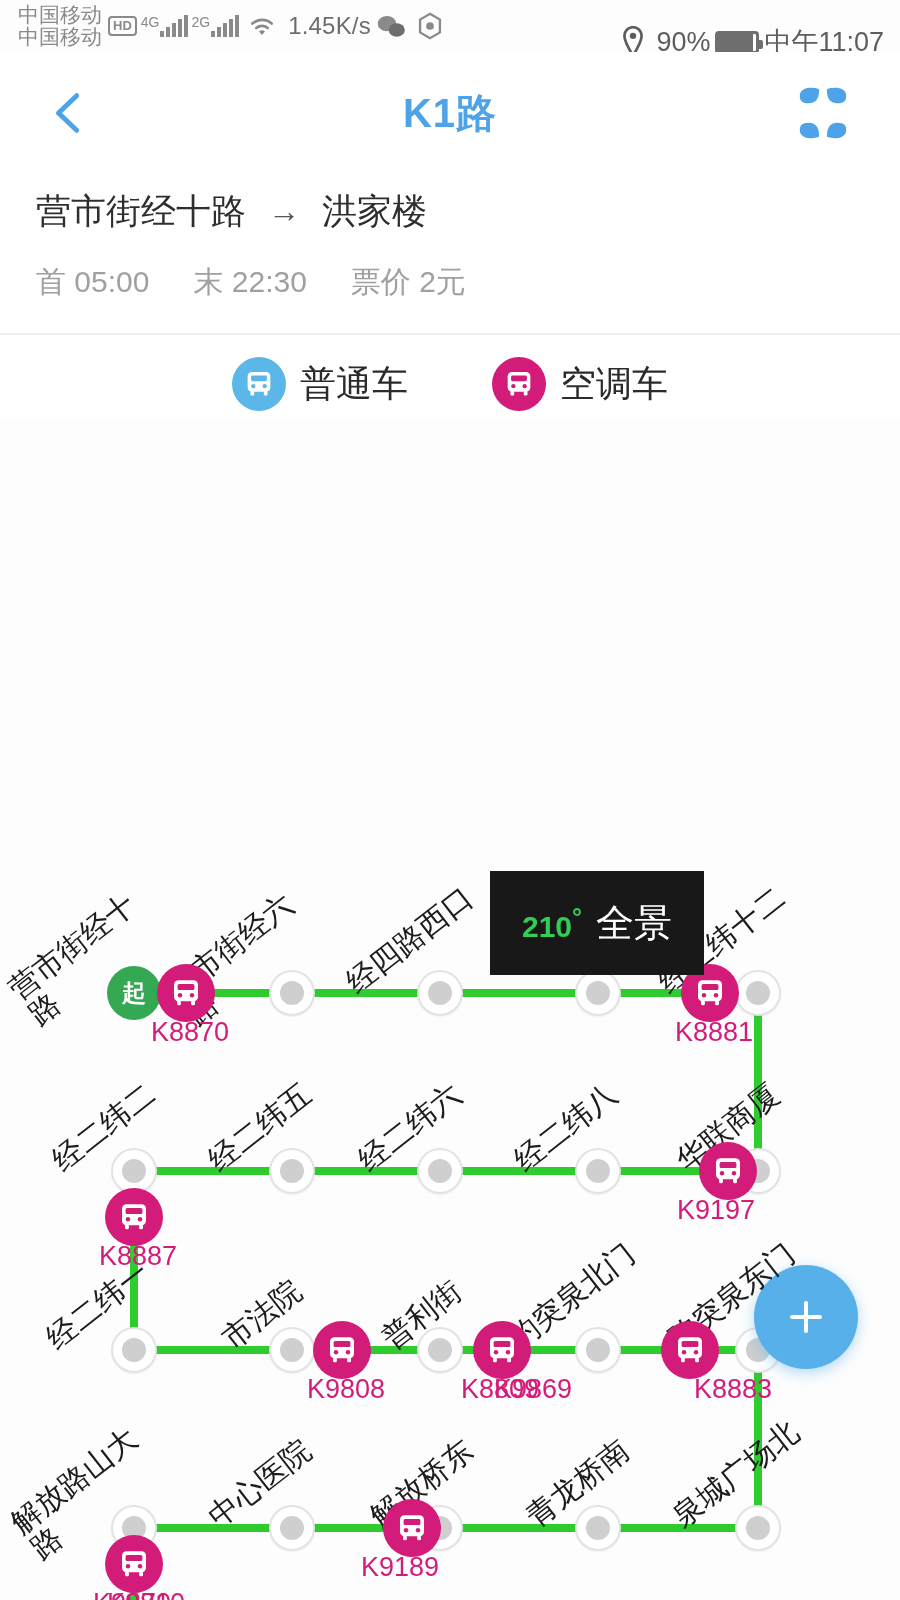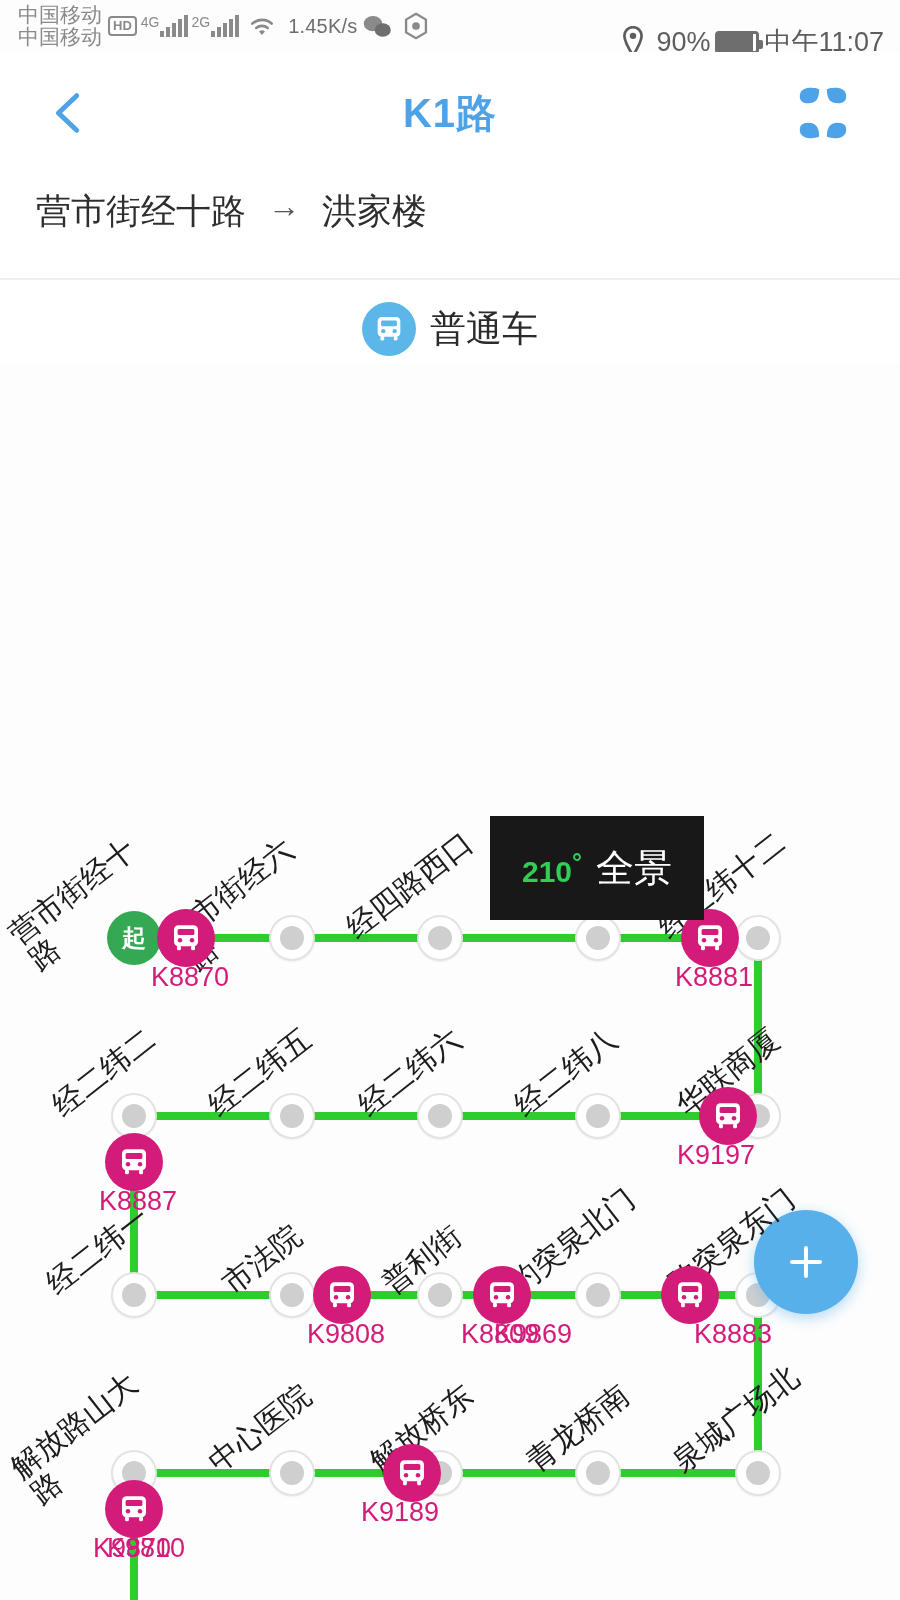--- a/index.html
+++ b/index.html
@@ -32,21 +32,21 @@
     display:inline-block;
   }
   .net-group { display: flex; align-items: flex-end; margin-right: 3px; }
   .net-label { font-size: 14px; color: #8a8a8a; margin-right: 1px; line-height: 1; align-self:flex-start;}
   .bars { display: flex; align-items: flex-end; height: 22px; gap: 2px; }
   .bars i { width: 4px; background: #8a8a8a; display:block; }
   .bars i:nth-child(1){height:6px}.bars i:nth-child(2){height:10px}
   .bars i:nth-child(3){height:14px}.bars i:nth-child(4){height:18px}
   .bars i:nth-child(5){height:22px}
   .sb-icon { margin: 0 5px; display:flex; align-items:center; }
-  .speed { font-size: 20px; color: #6e6e6e; margin-left: 6px; letter-spacing: .2px; }
+  .speed { font-size: 24px; color: #6e6e6e; margin-left: 6px; letter-spacing: .2px; }
   .sb-right {
     position: absolute; right: 16px; top: 16px; height: 52px;
     display: flex; align-items: center; gap: 5px;
   }
   .battery {
     width: 44px; height: 23px; border: 3px solid #6e6e6e; border-radius: 4px;
     position: relative; display:flex; align-items:center;
   }
   .battery::after{
     content:""; position:absolute; right:-7px; top:6px;
@@ -72,22 +72,22 @@
     width: 58px; height: 58px;
   }
 
   
   .route-head {
     background: #fff; padding: 14px 36px 30px 36px;
     position: relative;
     border-bottom: 2px solid #eeeeee;
   }
   .route-line1 {
-    display: flex; align-items: flex-start;
-    font-size: 35px; color: #2e2e2e; gap: 22px; margin-bottom: 13px;
+    display: flex; align-items: center;
+    font-size: 35px; color: #2e2e2e; gap: 22px; margin-bottom: 27px;
   }
   .route-arrow { color:#555; font-size: 32px; }
   .route-line2 { display: flex; align-items: center; font-size: 30px; color: #a0a0a0; gap: 44px; }
   .swap-wrap {
     position: absolute; right: 40px; top: 22px;
     display: flex; flex-direction: column; align-items: center; gap: 10px;
   }
   .swap-circle {
     width: 74px; height: 74px; border-radius: 50%;
     border: 2px solid #d8d8d8; display:flex; align-items:center; justify-content:center;
@@ -253,36 +253,54 @@
     </svg>
   </div>
 </div>
 
 <div class="route-head">
   <div class="route-line1">
     <span>营市街经十路</span>
     <span class="route-arrow">→</span>
     <span>洪家楼</span>
   </div>
+  <div class="route-line2">
+    <span>首 05:00</span>
+    <span>末 22:30</span>
+    <span>票价 2元</span>
+  </div>
 </div>
 
 <div class="legend">
   <div class="legend-item">
     <span class="legend-dot" style="background:#5bb7e8">
       <svg width="34" height="34" viewBox="0 0 24 24">
           <rect x="4" y="3.5" width="16" height="14" rx="3" fill="#fff"></rect>
           <rect x="6.4" y="6" width="11.2" height="4" rx="1" fill="#5bb7e8"></rect>
           <circle cx="8" cy="13.5" r="1.5" fill="#5bb7e8"></circle>
           <circle cx="16" cy="13.5" r="1.5" fill="#5bb7e8"></circle>
           <rect x="6" y="17" width="2.6" height="3.2" rx="1" fill="#fff"></rect>
           <rect x="15.4" y="17" width="2.6" height="3.2" rx="1" fill="#fff"></rect>
         </svg>
     </span>
     <span class="legend-text">普通车</span>
   </div>
+  <div class="legend-item">
+    <span class="legend-dot" style="background:#d31b7a">
+      <svg width="34" height="34" viewBox="0 0 24 24">
+          <rect x="4" y="3.5" width="16" height="14" rx="3" fill="#fff"></rect>
+          <rect x="6.4" y="6" width="11.2" height="4" rx="1" fill="#d31b7a"></rect>
+          <circle cx="8" cy="13.5" r="1.5" fill="#d31b7a"></circle>
+          <circle cx="16" cy="13.5" r="1.5" fill="#d31b7a"></circle>
+          <rect x="6" y="17" width="2.6" height="3.2" rx="1" fill="#fff"></rect>
+          <rect x="15.4" y="17" width="2.6" height="3.2" rx="1" fill="#fff"></rect>
+        </svg>
+    </span>
+    <span class="legend-text">空调车</span>
+  </div>
 </div>
 
 <div class="map">
 
   <div class="seg" style="left:156px;top:574px;width:120px"></div>
   <div class="seg" style="left:312px;top:574px;width:112px"></div>
   <div class="seg" style="left:460px;top:574px;width:116px"></div>
   <div class="seg" style="left:618px;top:574px;width:84px"></div>
   <div class="seg" style="left:730px;top:574px;width:22px"></div>
   <div class="seg-v" style="left:758px;top:574px;height:118px"></div>

